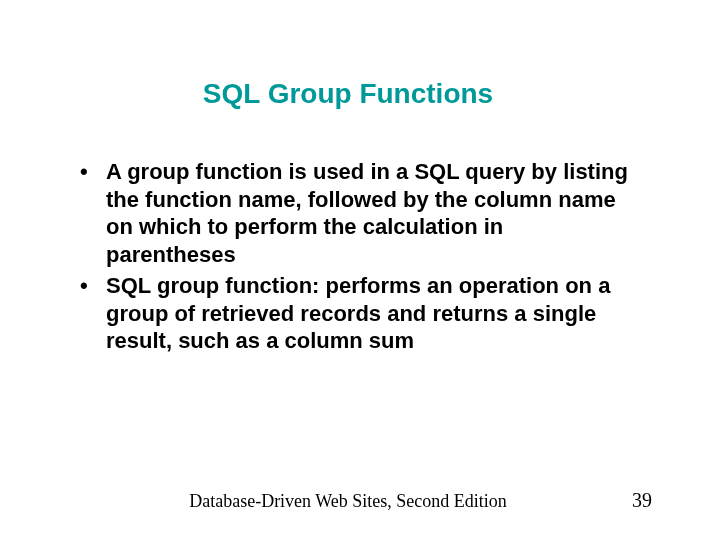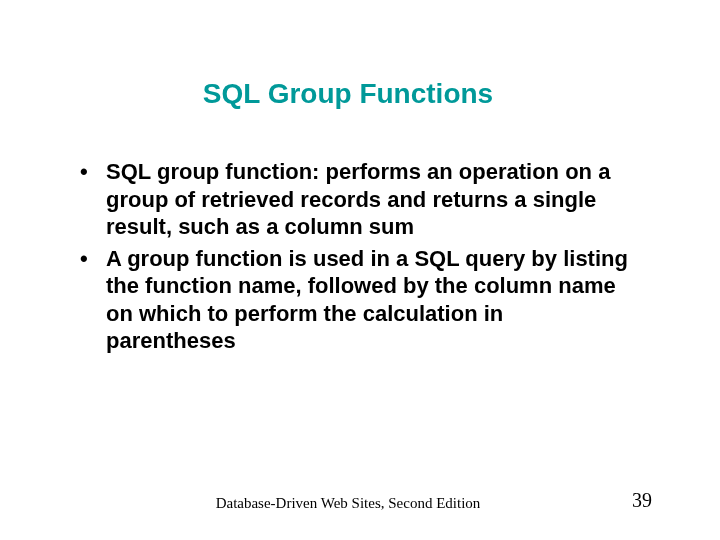--- a/index.html
+++ b/index.html
@@ -44,36 +44,36 @@
     font-size: 22px;
     color: #000000;
   }
   .footer-center {
     position: absolute;
     bottom: 28px;
     left: 0;
     width: 100%;
     text-align: center;
     font-family: "Times New Roman", Times, serif;
-    font-size: 15px;
+    font-size: 18px;
     color: #000000;
   }
   .footer-right {
     position: absolute;
     bottom: 28px;
     right: 44px;
     font-family: "Times New Roman", Times, serif;
     font-size: 20px;
     color: #000000;
   }
 </style>
 </head>
 <body>
 
 <div class="slide">
   <h1 class="title">SQL Group Functions</h1>
   <ul class="bullets">
+    <li>A group function is used in a SQL query by listing the function name, followed by the column name on which to perform the calculation in parentheses</li>
     <li>SQL group function: performs an operation on a group of retrieved records and returns a single result, such as a column sum</li>
-    <li>A group function is used in a SQL query by listing the function name, followed by the column name on which to perform the calculation in parentheses</li>
   </ul>
   <div class="footer-center">Database-Driven Web Sites, Second Edition</div>
   <div class="footer-right">39</div>
 </div>
 
 </body></html>

